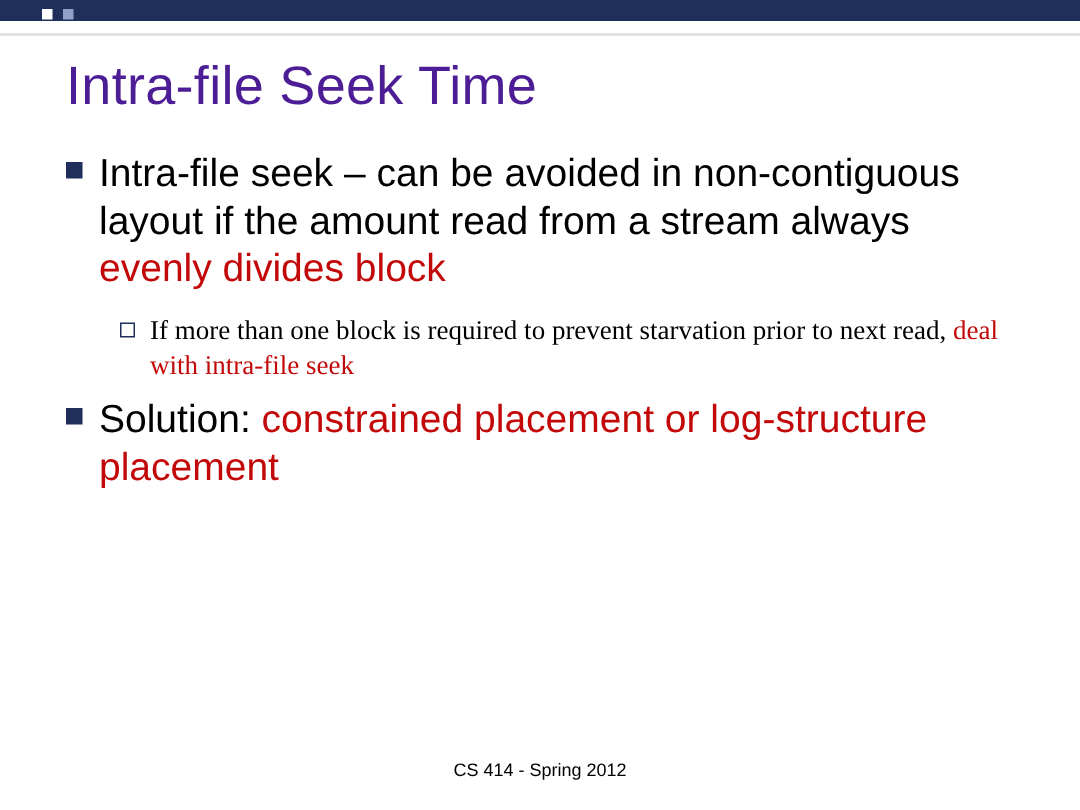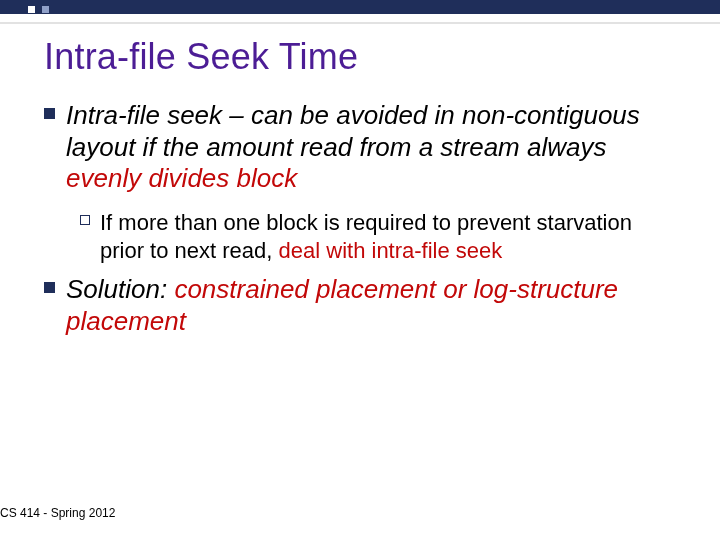--- a/index.html
+++ b/index.html
@@ -65,50 +65,50 @@
   }
   .b1 .bullet .sq {
     width: 11px; height: 11px;
     background: #1f2e5a;
     display: block;
   }
   .b1 .text {
     font-size: 26px;
     line-height: 1.22;
     color: #000;
-    font-style: italic;
   }
   .red { color: #c20808; }
   .b2 {
     display: flex;
     margin-left: 36px;
     margin-top: 14px;
     margin-bottom: 10px;
   }
   .b2 .bullet {
     flex: 0 0 20px;
     padding-top: 6px;
   }
   .b2 .bullet .sq {
     width: 10px; height: 10px;
     background: #fff;
     border: 1.5px solid #1f2e5a;
     display: block;
   }
   .b2 .text {
-    font-size: 22px;
+    font-size: 18px;
     line-height: 1.25;
     color: #000;
+    font-family: Liberation Serif, serif;
   }
   .footer {
     position: absolute;
     bottom: 20px;
     left: 0;
     width: 100%;
-    text-align: left;
+    text-align: center;
     font-size: 12px;
     color: #000;
   }
 </style>
 </head>
 <body>
 
 <div class="slide">
   <div class="topband"></div>
   <div class="topaccent"></div>

